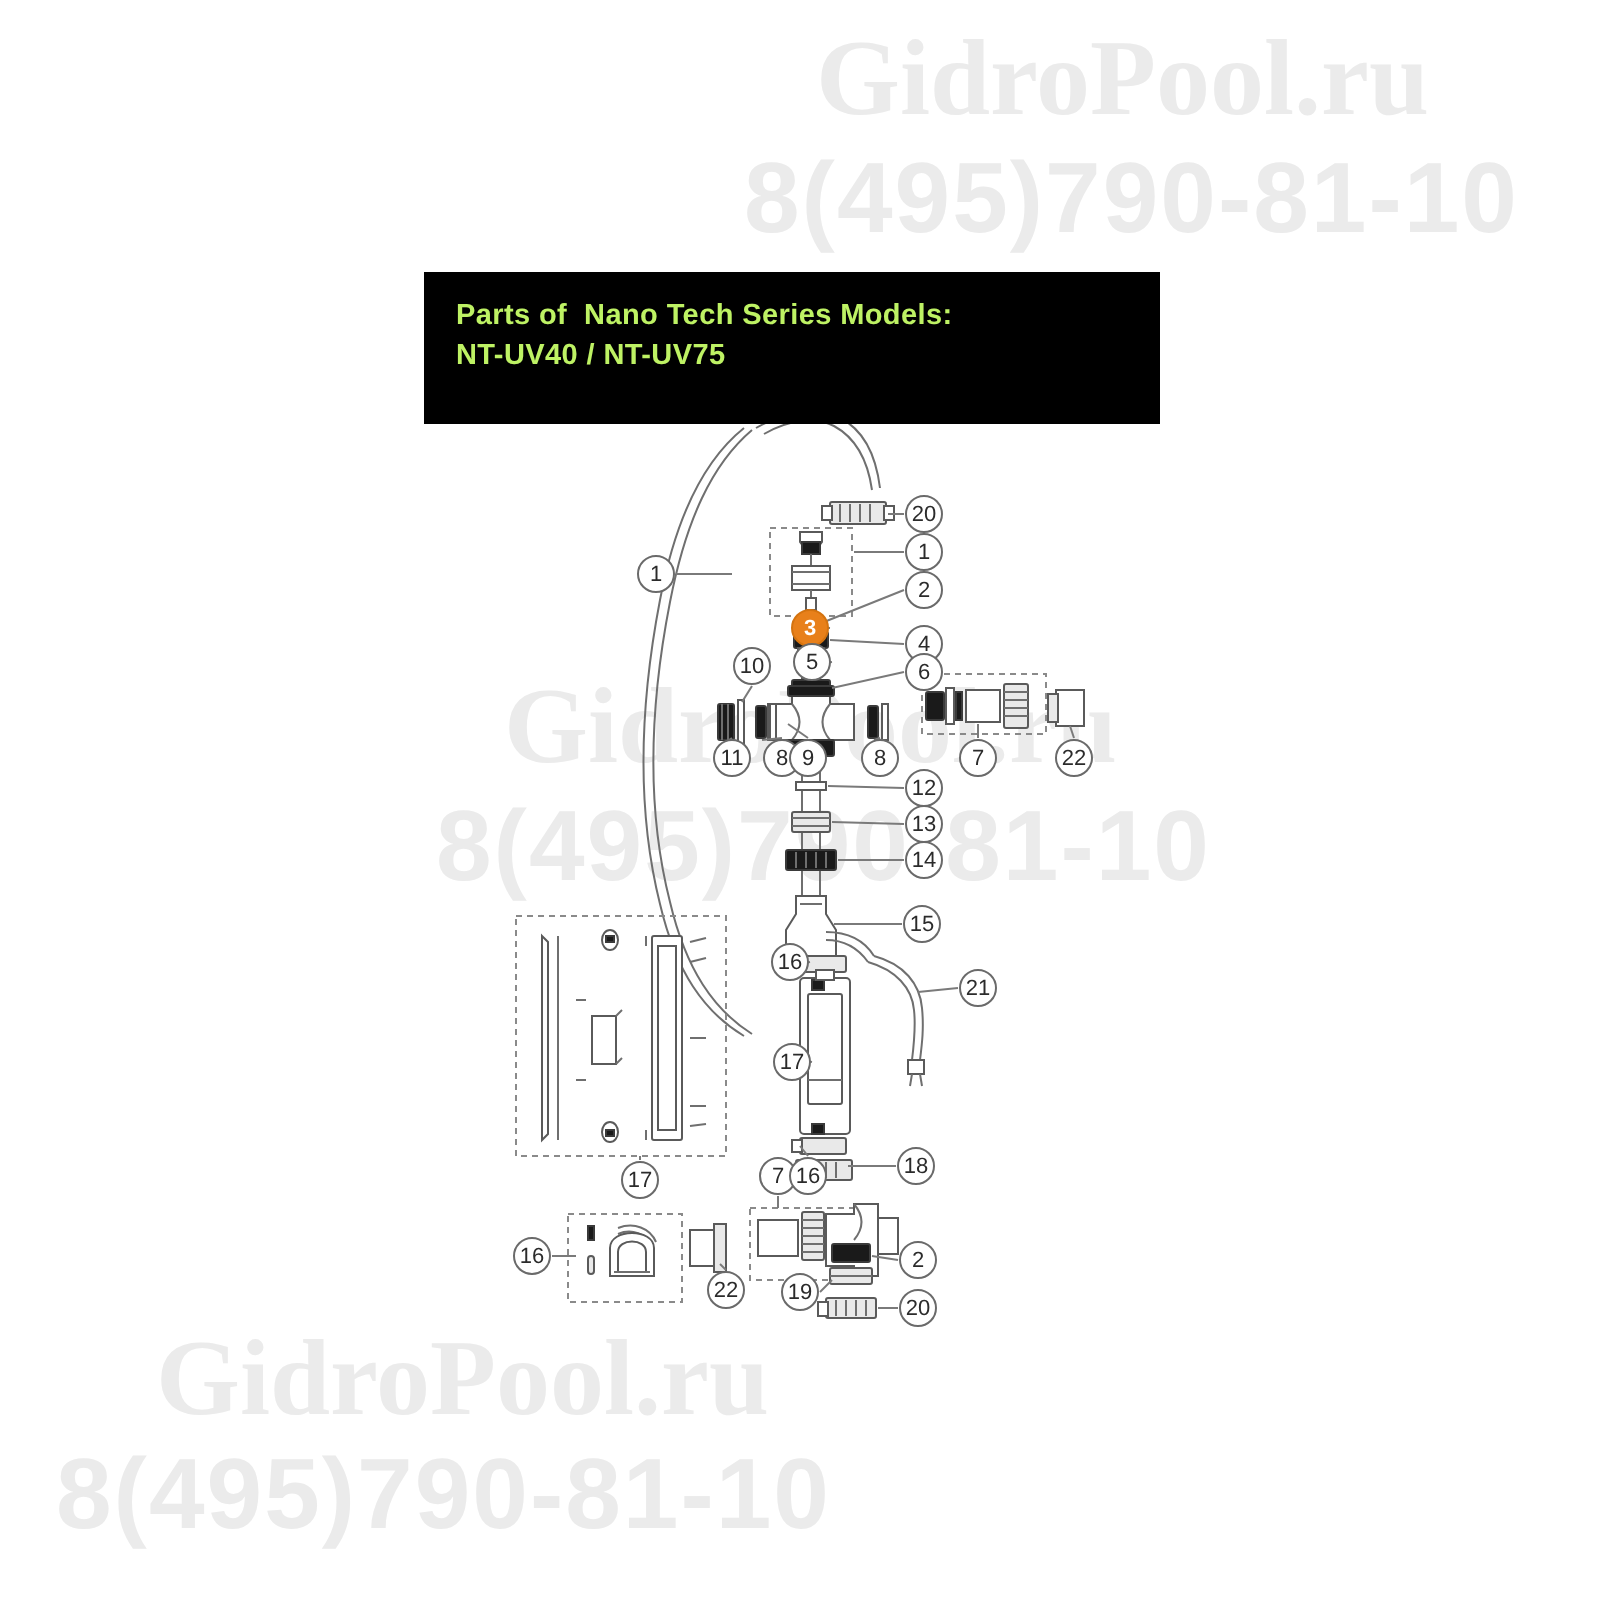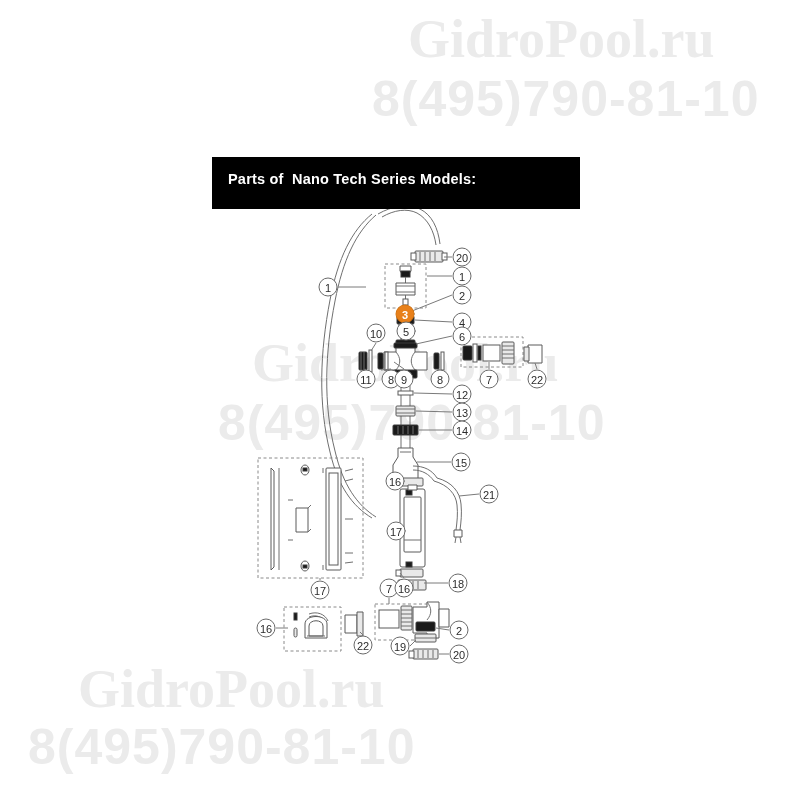--- a/index.html
+++ b/index.html
@@ -46,26 +46,25 @@
   .wm-mid-phone  { left: 218px; top: 398px; font-size: 50px; letter-spacing: 1px; }
   .wm-bot-brand  { left: 78px;  top: 662px; font-size: 54px; }
   .wm-bot-phone  { left: 28px;  top: 722px; font-size: 50px; letter-spacing: 1px; }
 
   
   #title-banner {
     position: absolute;
     left: 212px;
     top: 136px;
     width: 368px;
-    height: 52px;
+    height: 76px;
     background: #000000;
-    color: #ffffff;
+    color: #bef264;
     box-sizing: border-box;
     padding: 12px 0 0 16px;
-    margin-top: 21px;
   }
   #title-banner .line {
     font-size: 14.5px;
     font-weight: bold;
     letter-spacing: 0.2px;
     line-height: 20px;
     white-space: pre;
   }
 
   
@@ -469,15 +468,16 @@
         </g>
         <g>
           <circle cx="459" cy="654" r="9" class="cbub"></circle>
           <text x="459" y="654.5" class="cnum">20</text>
         </g>
       </g>
   </svg>
 
   <div id="title-banner">
     <div class="line">Parts of  Nano Tech Series Models:</div>
+    <div class="line">NT-UV40 / NT-UV75</div>
   </div>
 
 </div>
 
 </body></html>

